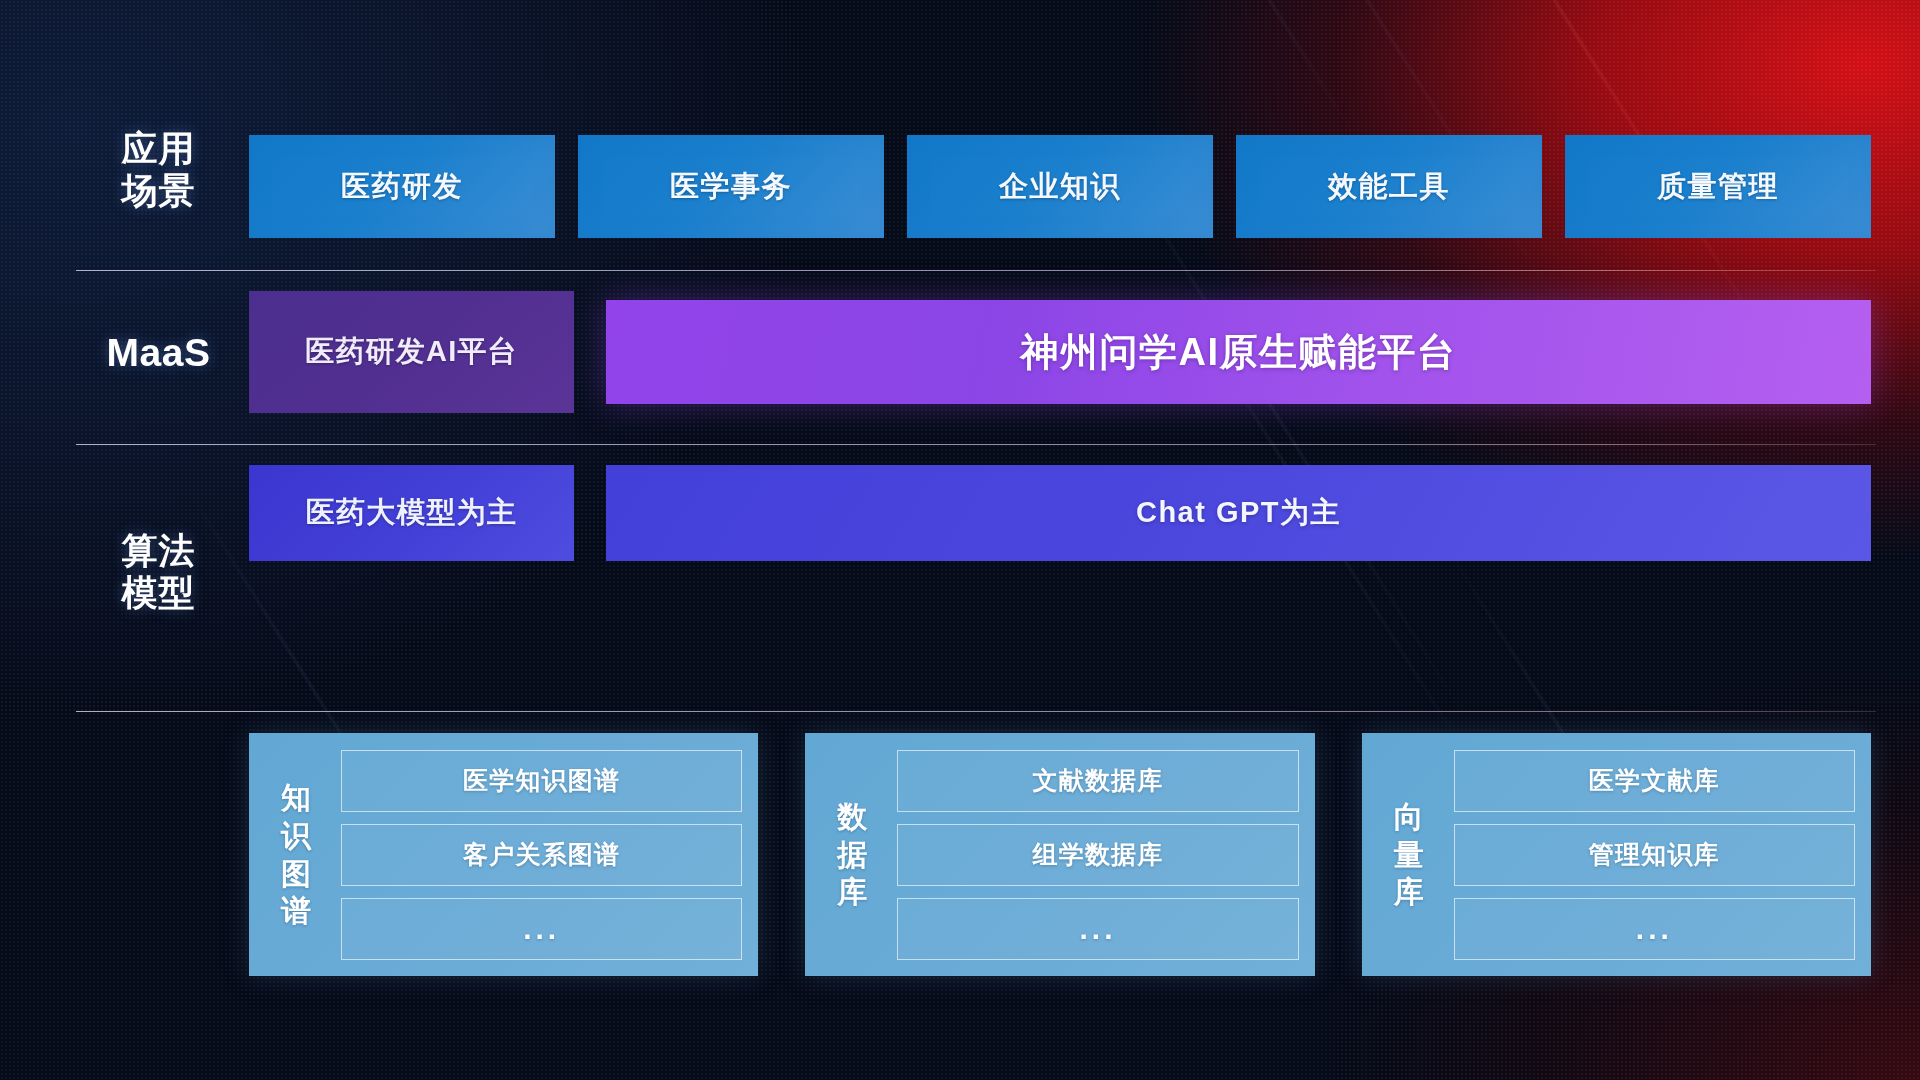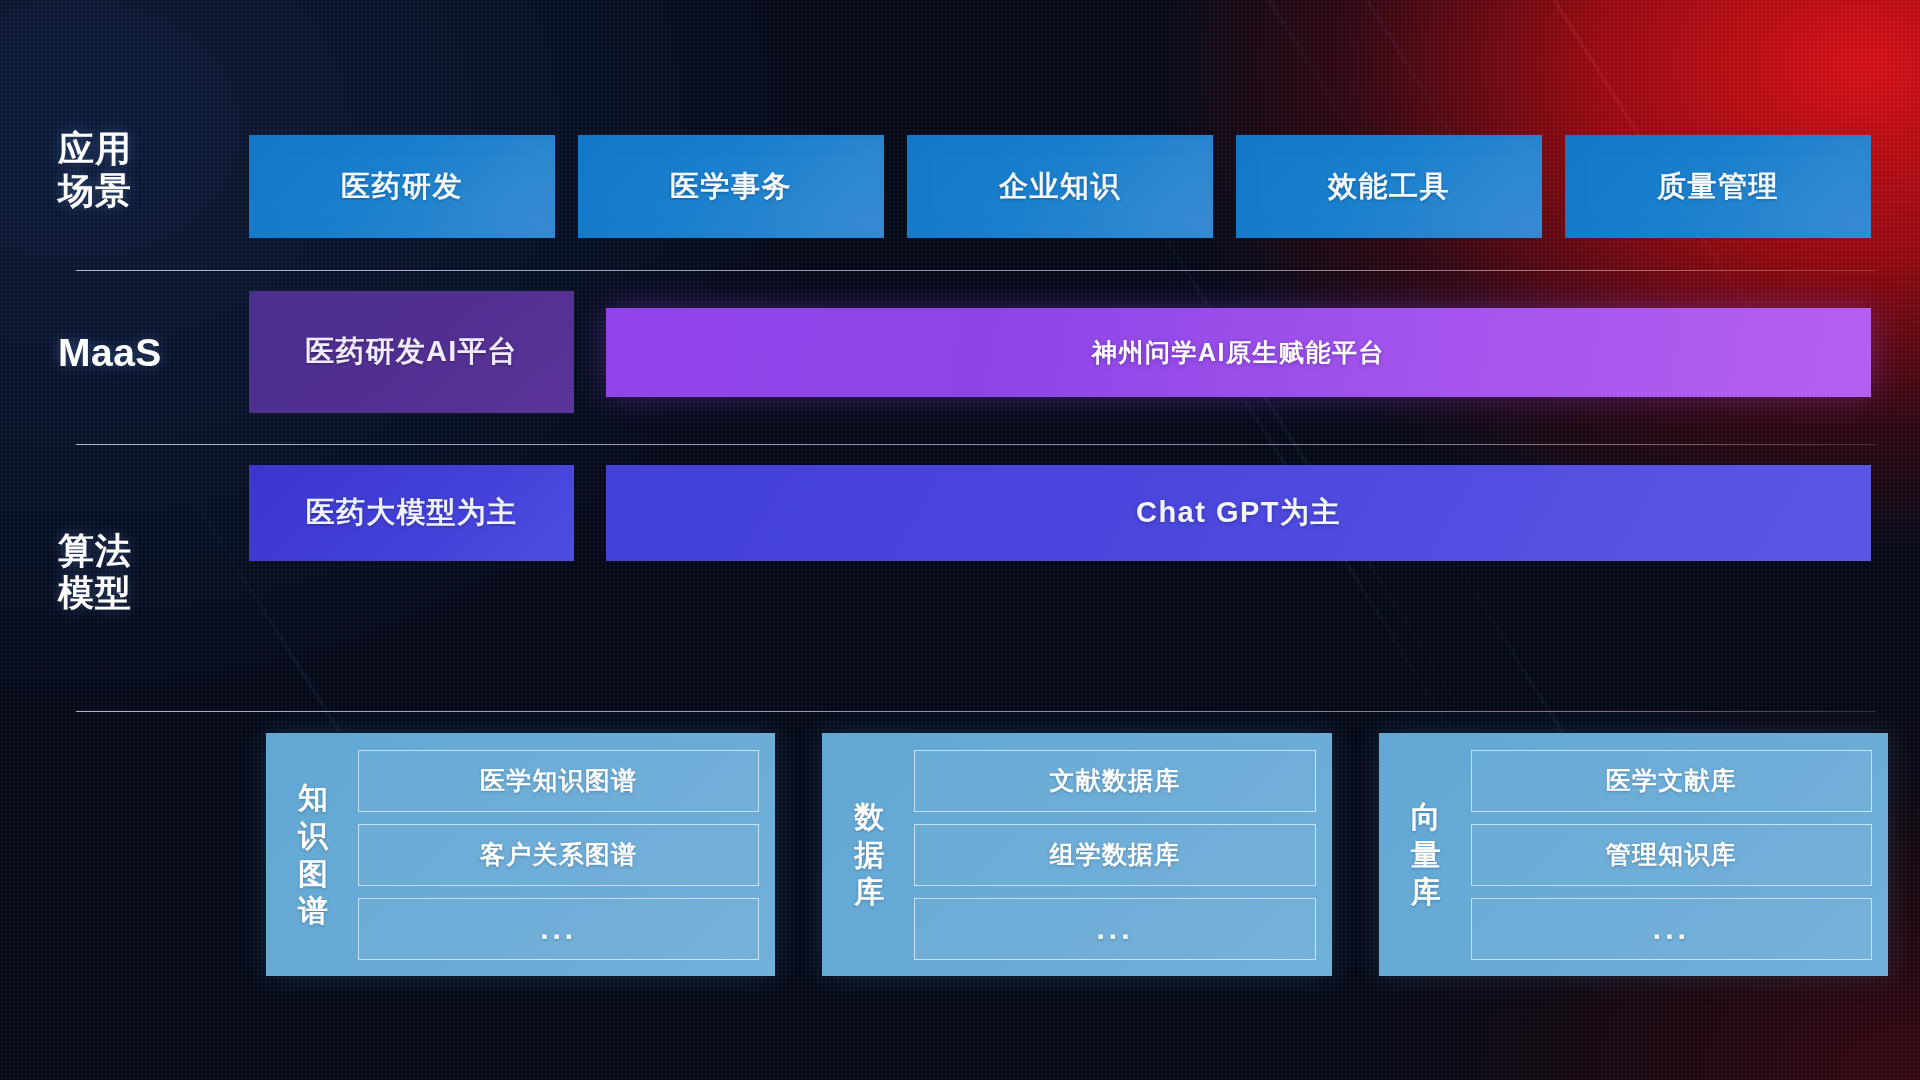--- a/index.html
+++ b/index.html
@@ -46,22 +46,23 @@
 
   
   .row {
     position: absolute;
     display: flex;
     align-items: center;
   }
 
   .row-label {
     position: absolute;
-    left: 58px;
+    left: 76px;
     width: 165px;
+    text-align: center;
     color: #ffffff;
     font-weight: 700;
     font-size: 36px;
     line-height: 1.17;
     letter-spacing: 1px;
     text-shadow: 0 0 14px rgba(120,170,255,0.35);
     white-space: pre-line;
   }
   .row-label.latin { font-size: 39px; letter-spacing: 0.5px; }
 
@@ -95,24 +96,24 @@
   .maas-left {
     width: 325px;
     height: 122px;
     display: flex; align-items: center; justify-content: center;
     background: linear-gradient(140deg, #4b2f8e 0%, #512f91 50%, #5b3498 100%);
     color: #f1ecfb; font-size: 29px; font-weight: 700; letter-spacing: 1.2px;
     text-shadow: 0 1px 3px rgba(0,0,0,0.3);
   }
   .maas-right {
     flex: 1 1 0;
-    height: 89px;
+    height: 104px;
     display: flex; align-items: center; justify-content: center;
     background: linear-gradient(100deg, #9244ea 0%, #8b45e6 30%, #a253ec 62%, #b45ff0 100%);
-    color: #ffffff; font-size: 25px; font-weight: 700; letter-spacing: 1.5px;
+    color: #ffffff; font-size: 38px; font-weight: 700; letter-spacing: 1.5px;
     text-shadow: 0 1px 4px rgba(40,0,80,0.35);
     box-shadow: 0 0 32px rgba(150,70,235,0.35);
   }
 
   
   #row-algo { left: 249px; top: 465px; width: 1622px; height: 215px; flex-direction: column; gap: 23px; }
   .algo-line { display: flex; width: 100%; gap: 32px; }
   .algo-left {
     width: 325px; height: 96px;
     display: flex; align-items: center; justify-content: center;
@@ -122,21 +123,21 @@
   }
   .algo-right {
     flex: 1 1 0; height: 96px;
     display: flex; align-items: center; justify-content: center;
     background: linear-gradient(120deg, #4340da 0%, #4a46dd 40%, #5450e2 75%, #5b57e6 100%);
     color: #f3f5ff; font-size: 29px; font-weight: 700; letter-spacing: 1.5px;
     text-shadow: 0 1px 4px rgba(0,0,40,0.3);
   }
 
   
-  #row-know { left: 249px; top: 733px; width: 1622px; height: 243px; gap: 47px; align-items: stretch; margin-left: 17px; }
+  #row-know { left: 249px; top: 733px; width: 1622px; height: 243px; gap: 47px; align-items: stretch; }
   .know-panel {
     flex: 1 1 0;
     background: linear-gradient(135deg, #62a8d4 0%, #69abd6 50%, #71b0d8 100%);
     display: flex;
     align-items: center;
     padding: 14px 16px 14px 20px;
     gap: 18px;
     box-shadow: 0 0 26px rgba(90,150,200,0.20);
   }
   .know-title {

